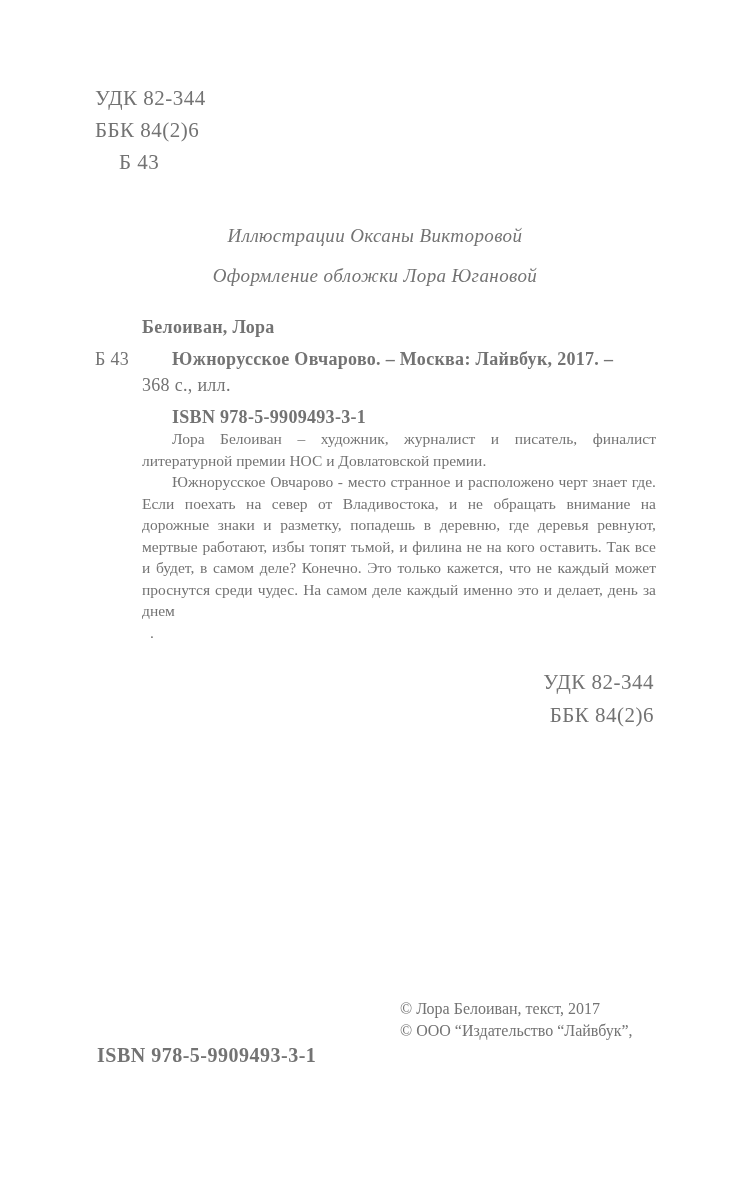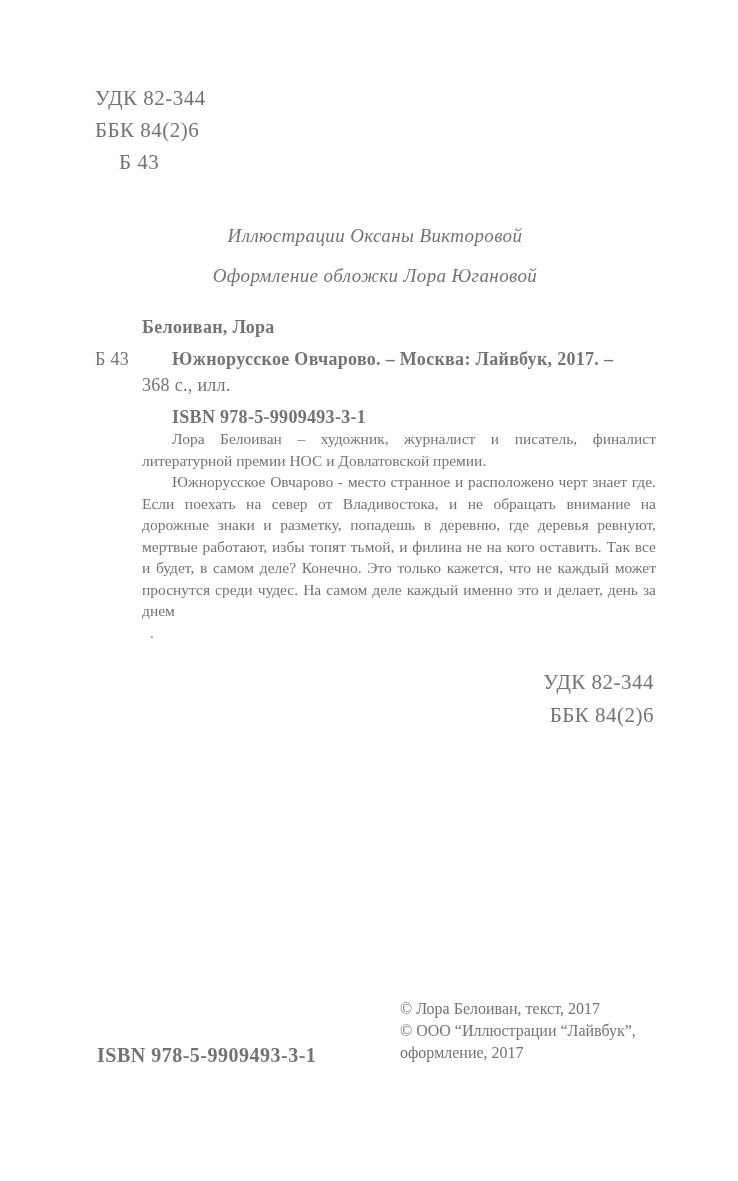--- a/index.html
+++ b/index.html
@@ -162,19 +162,18 @@
     <p class="dot">.</p>
   </div>
 
   <div class="right-codes">
     <div>УДК 82-344</div>
     <div>ББК 84(2)6</div>
   </div>
 
   <div class="copyright">
     <div>© Лора Белоиван, текст, 2017</div>
-    <div>© ООО “Иллюстрации “Лайвбук”,</div>
-    <div>оформление, 2017</div>
+    <div>© ООО “Издательство “Лайвбук”,</div>
   </div>
 
   <div class="isbn-bottom">ISBN 978-5-9909493-3-1</div>
 
 </div>
 
 </body></html>

